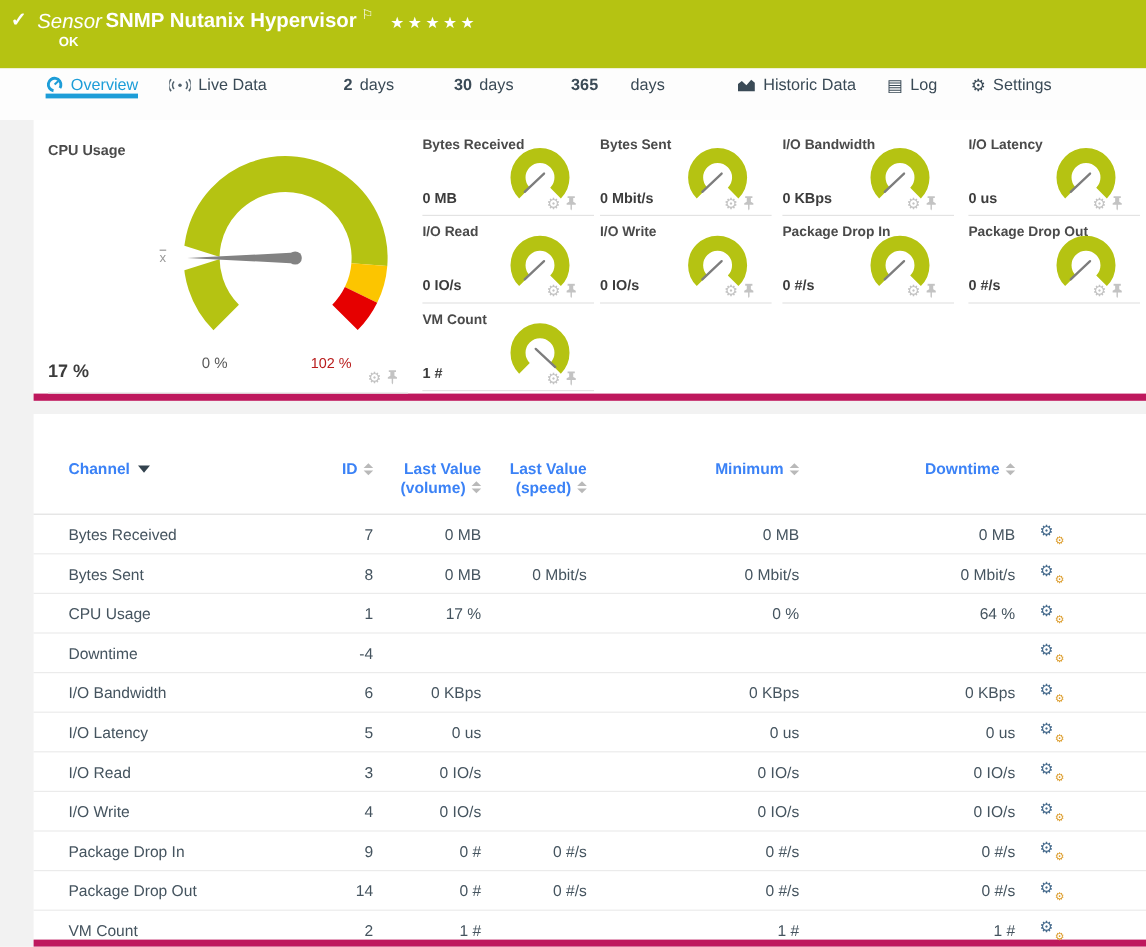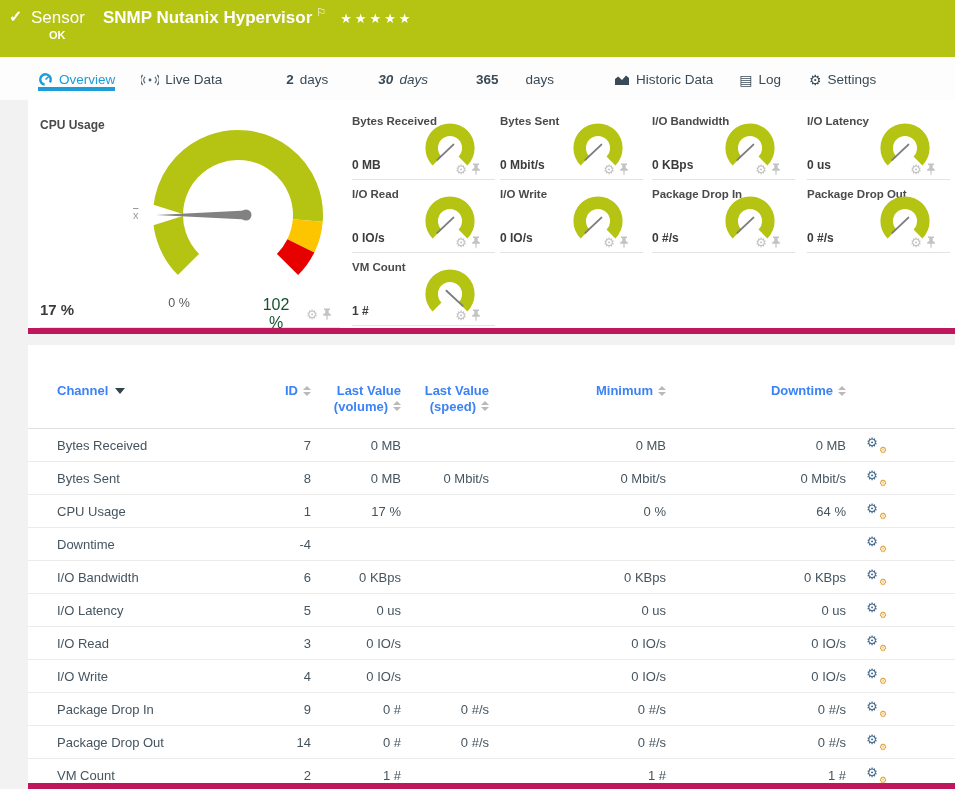--- a/index.html
+++ b/index.html
@@ -12,54 +12,54 @@
     --icon-gray:#c3c3c3;
   }
   *{box-sizing:border-box;margin:0;padding:0;}
   html,body{width:955px;height:789px;overflow:hidden;}
   body{font-family:"Liberation Sans",sans-serif;background:#f2f2f2;position:relative;}
 
   
   .topbar{position:absolute;left:0;top:0;width:955px;height:57px;background:var(--brand-green);color:#fff;}
   .check{position:absolute;left:9px;top:7px;font-size:16px;font-weight:bold;}
   .title-line{position:absolute;left:31px;top:6px;font-size:17px;white-space:nowrap;}
-  .kind{margin-right:18px;}
+  .kind{font-style:italic;margin-right:3px;}
   .name{font-weight:bold;}
   .flag{font-size:11px;vertical-align:super;margin-left:4px;cursor:pointer;}
   .stars{font-size:13px;letter-spacing:3px;margin-left:14px;cursor:pointer;}
   .okline{position:absolute;left:49px;top:29px;font-size:11px;font-weight:bold;}
 
   
-  .tabs{position:absolute;left:0;top:57px;width:955px;height:43px;background:#fdfdfd;display:flex;align-items:center;}
+  .tabs{position:absolute;left:0;top:57px;width:955px;height:43px;background:#fdfdfd;display:flex;align-items:flex-start;}
   .tab{display:flex;align-items:center;gap:6px;font-size:13.5px;color:var(--text-dark);cursor:pointer;border-bottom:4px solid transparent;padding-top:6px;white-space:nowrap;}
   .tab .num{font-weight:bold;}
   .tab.active{color:var(--accent-blue);border-bottom-color:var(--accent-blue);}
   .tab .ticon{display:inline-flex;align-items:center;font-size:14px;line-height:1;}
   .tabs .tab:nth-child(1){margin-left:38px;}
   .tabs .tab:nth-child(2){margin-left:26px;}
   .tabs .tab:nth-child(3){margin-left:64px;}
-  .tabs .tab:nth-child(4){margin-left:50px;font-style:italic;}
+  .tabs .tab:nth-child(4){margin-left:50px;}
   .tabs .tab:nth-child(5){margin-left:48px;gap:27px;}
   .tabs .tab:nth-child(6){margin-left:60px;}
   .tabs .tab:nth-child(7){margin-left:26px;}
   .tabs .tab:nth-child(8){margin-left:28px;}
 
   
   .panel{position:absolute;left:28px;right:0;background:#fff;border-bottom:6px solid #be185d;}
   .gauges-panel{top:100px;height:234px;}
   .table-panel{top:345px;height:444px;}
 
   
   .cpu-tile{position:absolute;left:12px;top:15px;width:300px;height:213px;border-bottom:1px solid #e3e3e3;}
   .tile-title{font-size:12px;font-weight:bold;color:#4a4a4a;}
   .cpu-tile .tile-title{position:absolute;left:0;top:3px;}
   .cpu-svg{position:absolute;left:0;top:0;}
   .cpu-value{position:absolute;left:0;top:186px;font-size:15px;font-weight:bold;color:#3c3c3c;}
   .cpu-min{position:absolute;left:124px;top:181px;width:30px;text-align:center;font-size:12.5px;color:#595959;}
-  .cpu-max{position:absolute;left:216px;top:181px;width:40px;text-align:center;font-size:16px;color:#14532d;}
+  .cpu-max{position:absolute;left:216px;top:181px;width:40px;text-align:center;font-size:12px;color:#b91c1c;}
   .mean-marker{position:absolute;left:93px;top:94px;font-size:11px;color:#9a9a9a;text-decoration:overline;}
   .tile-icons{position:absolute;display:flex;align-items:center;gap:4px;}
   .cpu-tile .tile-icons{right:8px;bottom:6px;}
   .gear-glyph{font-size:13px;color:var(--icon-gray);line-height:1;cursor:pointer;}
   .pin-svg{cursor:pointer;}
 
   
   .tile{position:absolute;width:143px;height:68px;border-bottom:1px solid #e3e3e3;}
   .tile .tile-title{position:absolute;left:0;top:3px;font-size:11.5px;}
   .tile .tile-value{position:absolute;left:0;bottom:7px;font-size:12px;font-weight:bold;color:#3c3c3c;}

